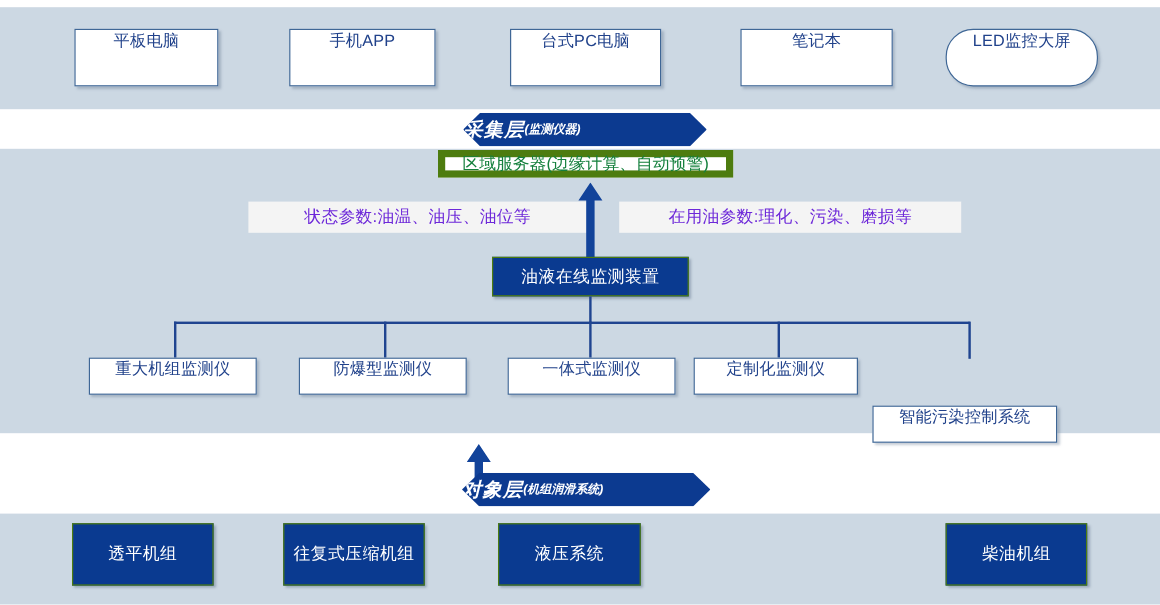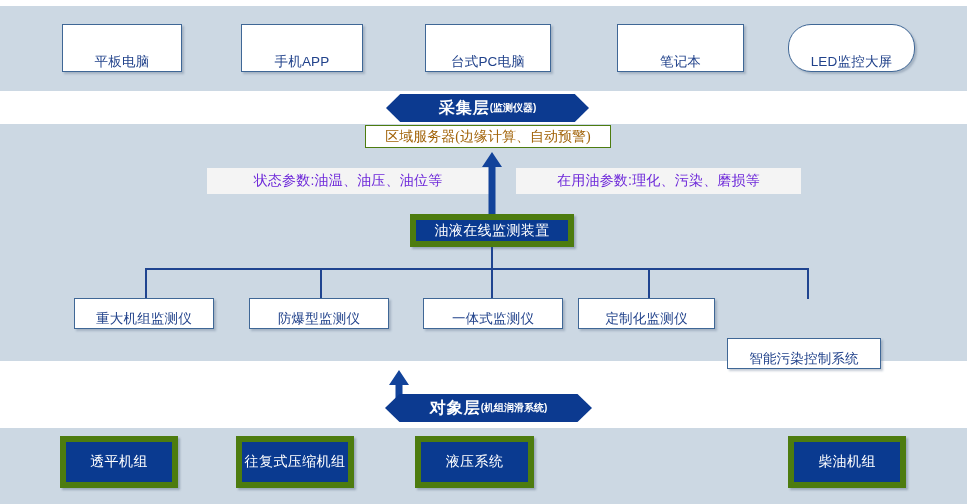--- a/index.html
+++ b/index.html
@@ -26,53 +26,53 @@
   #band-acquisition{  top:124px;height:237px; }
   #band-object{       top:428px;height:76px; }
 
   
   .node-white{
     position:absolute;
     background:#ffffff;
     border:1.5px solid #3f6796;
     box-sizing:border-box;
     display:flex;
-    align-items:flex-end;
+    align-items:flex-start;
     justify-content:center;
     color:#21428b;
     font-size:13.5px;
     letter-spacing:.2px;
     box-shadow:2px 2px 2px rgba(90,110,135,.35);
   }
 
   
   .node-dark{
     position:absolute;
     background:#0a3a90;
-    border:6px solid #4d7c0f;
+    border:1px solid #4d7c0f;
     box-sizing:border-box;
     display:flex;
     align-items:center;
     justify-content:center;
     color:#ffffff;
     font-size:14px;
     letter-spacing:.4px;
     box-shadow:2px 2px 2px rgba(90,110,135,.45);
   }
 
   
   .ribbon{
     position:absolute;
     background:#0c3a90;
     box-sizing:border-box;
     display:flex;
     align-items:center;
-    justify-content:center;
     color:#ffffff;
     clip-path:polygon(0% 50%, 7% 0%, 93% 0%, 100% 50%, 93% 100%, 7% 100%);
+    font-style:italic;
   }
   .ribbon .big{ font-size:16px; font-weight:bold; letter-spacing:1px; }
   .ribbon .small{ font-size:10px; font-weight:bold; letter-spacing:0; }
 
   
   .chip{
     position:absolute;
     background:#f4f4f4;
     box-sizing:border-box;
     display:flex;
@@ -80,28 +80,27 @@
     justify-content:center;
     color:#6d28d9;
     font-size:14px;
     letter-spacing:.2px;
   }
 
   
   #server-node{
     position:absolute;
     background:#ffffff;
-    border:1px solid #4d7c0f;
-    box-sizing:border-box;
-    display:flex;
-    align-items:center;
-    justify-content:center;
-    color:#a16207;
+    border:6px solid #4d7c0f;
+    box-sizing:border-box;
+    display:flex;
+    align-items:center;
+    justify-content:center;
+    color:#15803d;
     font-size:14px;
-    font-family:Liberation Serif, serif;
   }
 
   
   .conn-v,.conn-h{
     position:absolute;
     background:#1f4490;
   }
   .conn-v{ width:1.6px; }
   .conn-h{ height:1.6px; }
 

